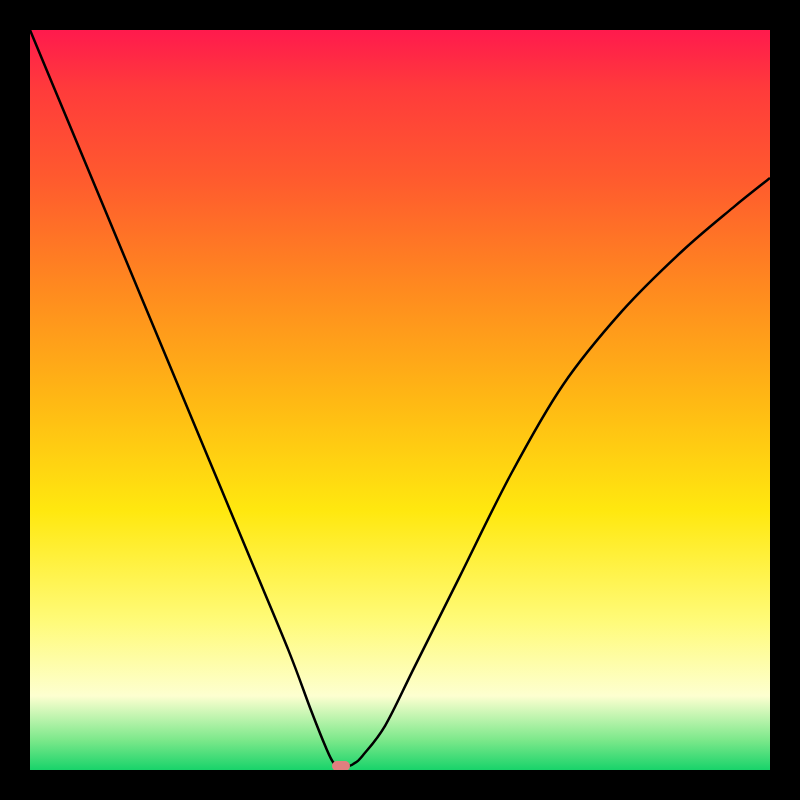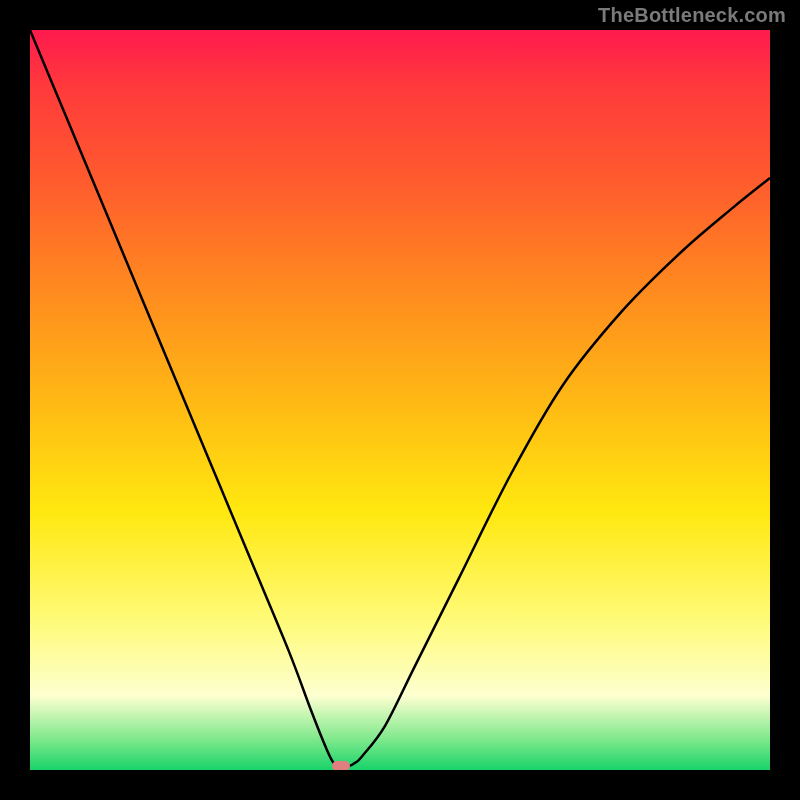--- a/index.html
+++ b/index.html
@@ -66,21 +66,20 @@
     color: #7a7a7a;
     font-size: 20px;
     font-weight: 600;
     letter-spacing: 0.2px;
   }
 </style>
 </head>
 <body>
 
 <div class="frame">
-  <div class="watermark">TheBottleneck.com</div>
   <div class="plot-area">
     <div class="gradient"></div>
     <svg class="curve-svg" viewBox="0 0 740 740" preserveAspectRatio="none">
       <path id="curve-path" class="curve-path" d="M 0 0 C 6.166666666666667 14.799999999999992, 24.666666666666664 59.199999999999946, 37 88.79999999999995 C 49.333333333333336 118.39999999999996, 61.666666666666664 148.00000000000003, 74 177.60000000000002 C 86.33333333333333 207.20000000000002, 98.66666666666667 236.79999999999998, 111 266.4 C 123.33333333333333 296, 135.66666666666666 325.59999999999997, 148 355.2 C 160.33333333333334 384.8, 172.66666666666666 414.4, 185 444 C 197.33333333333334 473.6, 209.66666666666666 503.19999999999993, 222 532.8 C 234.33333333333334 562.4, 249.13333333333333 596.9333333333334, 259 621.6 C 268.8666666666667 646.2666666666667, 275.0333333333333 664.7666666666667, 281.2 680.8 C 287.3666666666667 696.8333333333333, 292.3 709.1666666666666, 296 717.8 C 299.7 726.4333333333333, 300.9333333333333 729.5166666666667, 303.4 732.6 C 305.8666666666667 735.6833333333334, 308.33333333333337 735.6833333333333, 310.8 736.3 C 313.26666666666665 736.9166666666666, 315.73333333333335 736.9166666666666, 318.2 736.3 C 320.66666666666663 735.6833333333333, 323.1333333333333 734.45, 325.6 732.6 C 328.0666666666667 730.75, 328.06666666666666 731.3666666666667, 333 725.2 C 337.93333333333334 719.0333333333334, 346.56666666666666 710.4000000000001, 355.2 695.6 C 363.8333333333333 680.8, 372.4666666666667 661.0666666666666, 384.8 636.4 C 397.1333333333333 611.7333333333333, 413.16666666666663 579.6666666666667, 429.2 547.6 C 445.23333333333335 515.5333333333333, 463.73333333333335 476.06666666666666, 481 444 C 498.26666666666665 411.93333333333334, 514.3 382.3333333333333, 532.8 355.2 C 551.3 328.06666666666666, 572.2666666666667 303.4, 592 281.2 C 611.7333333333333 259, 632.7 239.26666666666665, 651.2 222 C 669.7 204.73333333333335, 688.2 189.93333333333337, 703 177.60000000000002 C 717.8 165.26666666666668, 733.8333333333334 152.93333333333334, 740 148" stroke="#000000"></path>
     </svg>
     <div id="marker" class="marker" style="left: 310.8px; top: 736.3px; background: rgb(224, 127, 127);"></div>
   </div>
 </div>
 
 </body></html>

